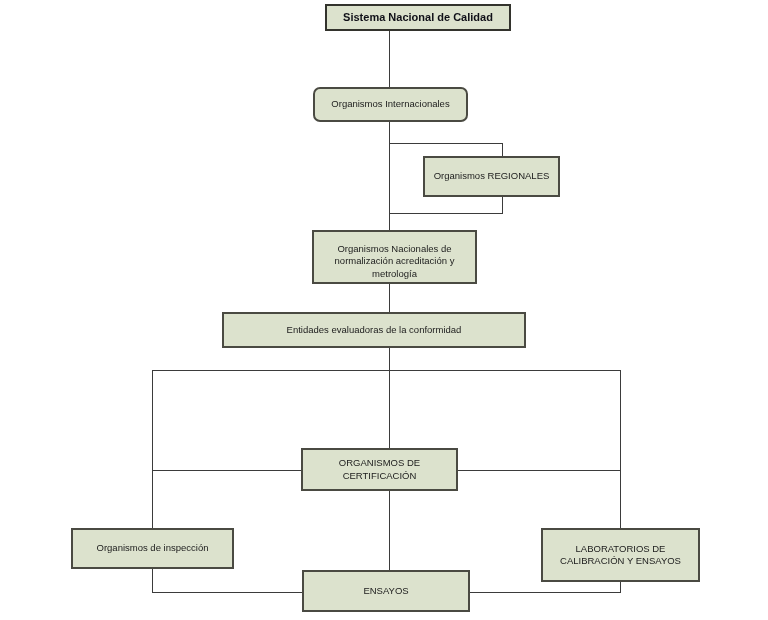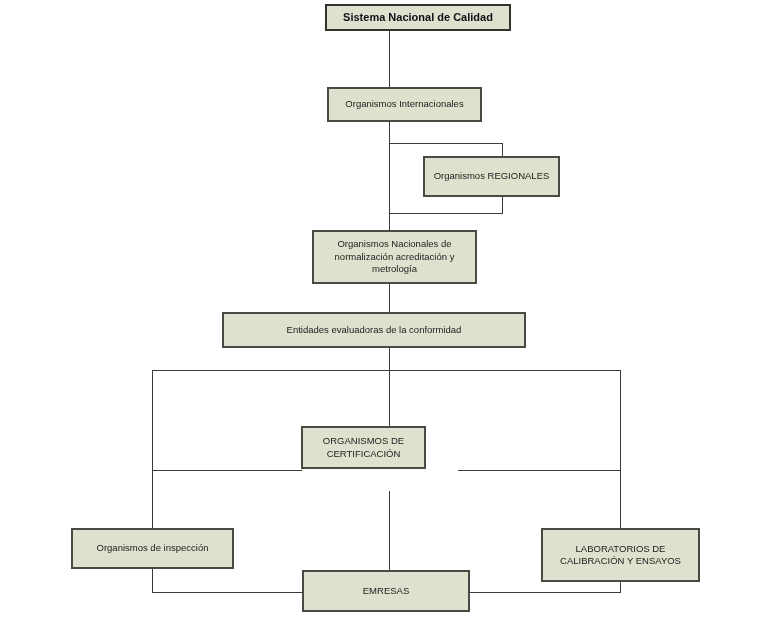--- a/index.html
+++ b/index.html
@@ -40,25 +40,25 @@
   .node.title {
     font-weight: bold;
     font-size: 11px;
     color: #101018;
     border-color: #33332d;
     margin-left: 28px;
   }
 
   
   #n-root          { left:297px; top:4px;   width:186px; height:27px; }
-  #n-internacional { left:327px; top:87px;  width:155px; height:35px; }
+  #n-internacional { left:313px; top:87px;  width:155px; height:35px;border-radius:7px; }
   #n-regionales    { left:423px; top:156px; width:137px; height:41px; }
-  #n-nacionales    { left:312px; top:230px; width:165px; height:54px; }
+  #n-nacionales    { left:312px; top:230px; width:165px; height:54px;align-items:flex-end; }
   #n-entidades     { left:222px; top:312px; width:304px; height:36px; }
-  #n-certificacion { left:301px; top:426px; width:125px; height:43px; }
+  #n-certificacion { left:301px; top:448px; width:157px; height:43px; }
   #n-inspeccion    { left:71px;  top:528px; width:163px; height:41px; }
   #n-laboratorios  { left:541px; top:528px; width:159px; height:54px; }
   #n-empresas      { left:302px; top:570px; width:168px; height:42px; }
 
   
   #c-root-int   { left:389px; top:31px;  width:1px;   height:56px; }
   #c-int-nac    { left:389px; top:122px; width:1px;   height:108px; }
   #c-reg-top-h  { left:389px; top:143px; width:114px; height:1px; }
   #c-reg-top-v  { left:502px; top:143px; width:1px;   height:14px; }
   #c-reg-bot-v  { left:502px; top:196px; width:1px;   height:18px; }
@@ -124,16 +124,16 @@
 
   <div class="node" id="n-inspeccion">
     <span>Organismos de inspección</span>
   </div>
 
   <div class="node" id="n-laboratorios">
     <span>LABORATORIOS DE CALIBRACIÓN Y ENSAYOS</span>
   </div>
 
   <div class="node" id="n-empresas">
-    <span>EMRESAS</span>
+    <span>ENSAYOS</span>
   </div>
 
 </div>
 
 </body></html>

